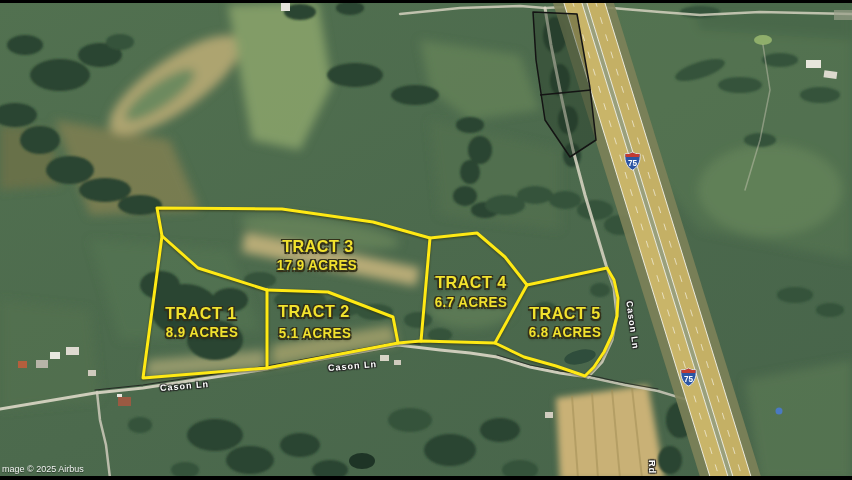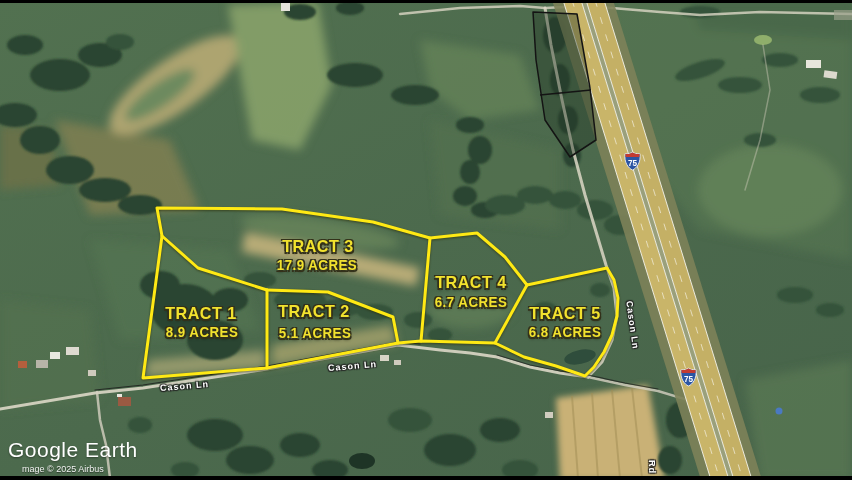--- a/index.html
+++ b/index.html
@@ -21,21 +21,21 @@
   
   .road-label{position:absolute;z-index:18;color:#fff;font-size:9px;font-weight:700;
     letter-spacing:1px;white-space:nowrap;transform-origin:center;
     text-shadow:-1px -1px 1px #222,1px -1px 1px #222,-1px 1px 1px #222,1px 1px 1px #222;}
   
   .shield{position:absolute;z-index:19;width:17px;height:20px;}
   
   .ge-logo{position:absolute;left:8px;top:438px;z-index:30;color:#fff;font-size:21px;
     font-weight:400;letter-spacing:.5px;text-shadow:0 1px 2px rgba(0,0,0,.4);}
   .copyright{position:absolute;left:2px;top:464px;z-index:30;color:rgba(255,255,255,.92);
-    font-size:9px;text-shadow:0 1px 1px rgba(0,0,0,.5);margin-left:20px;}
+    font-size:9px;text-shadow:0 1px 1px rgba(0,0,0,.5);}
 </style>
 </head>
 <body>
 
 <div id="stage">
 
   <svg class="abs" width="852" height="480" viewBox="0 0 852 480" style="left:0;top:0;z-index:1">
     <defs>
       <filter id="b5" x="-30%" y="-30%" width="160%" height="160%">
           <feGaussianBlur stdDeviation="5"></feGaussianBlur>
@@ -252,18 +252,17 @@
     <path d="M8 14 C26 17 40 13 50 6 C60 13 74 17 92 14 L90 32 L10 32 Z" fill="#c23b32"></path>
     <text x="50" y="86" font-size="48" fill="#ffffff" text-anchor="middle" font-weight="bold" font-family="Liberation Sans, sans-serif">75</text>
   </svg>
 
   <svg class="shield" style="left:680px;top:367px" viewBox="0 0 100 112">
     <path d="M50 4 C60 11 76 15 94 13 C97 36 93 60 84 76 C74 94 62 104 50 109 C38 104 26 94 16 76 C7 60 3 36 6 13 C24 15 40 11 50 4 Z" fill="#2b55a3" stroke="#f2f2f2" stroke-width="5"></path>
     <path d="M8 14 C26 17 40 13 50 6 C60 13 74 17 92 14 L90 32 L10 32 Z" fill="#c23b32"></path>
     <text x="50" y="86" font-size="48" fill="#ffffff" text-anchor="middle" font-weight="bold" font-family="Liberation Sans, sans-serif">75</text>
   </svg>
 
-  <div class="ge-logo">Google Earth</div>
   <div class="copyright">mage © 2025 Airbus</div>
 
   <div class="bar top"></div>
   <div class="bar bottom"></div>
 </div>
 
 </body></html>

